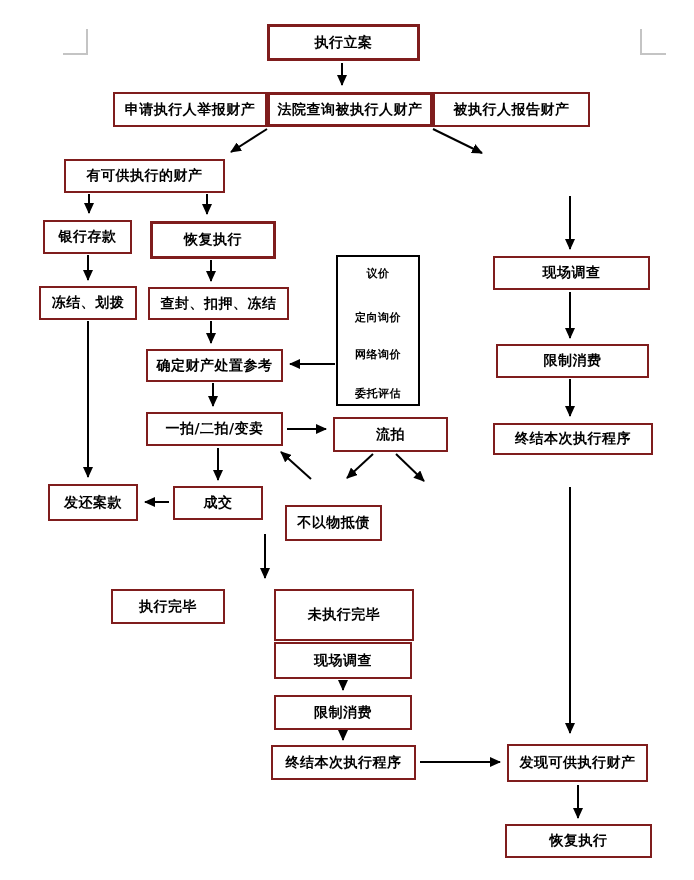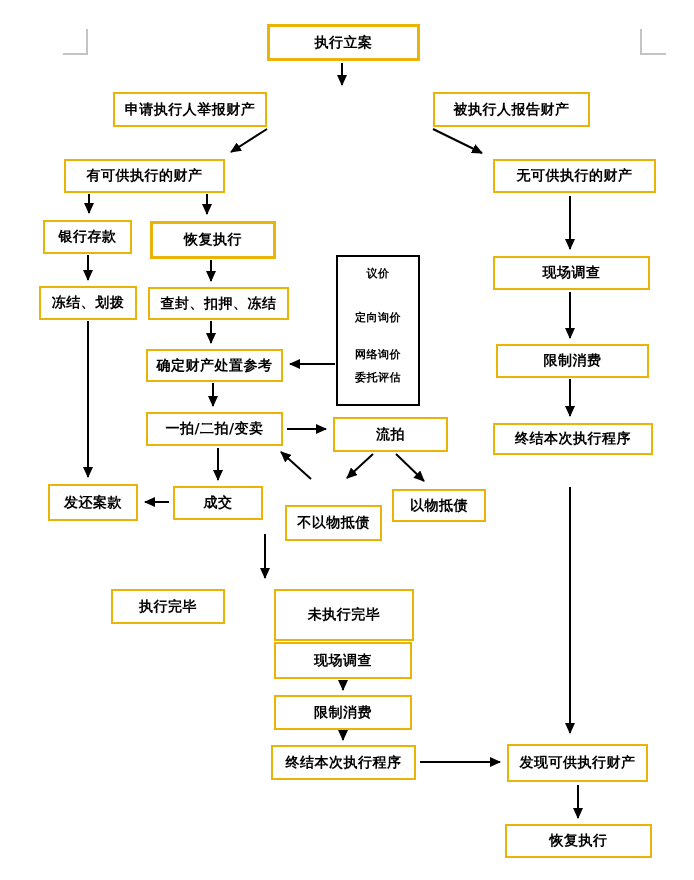--- a/index.html
+++ b/index.html
@@ -14,21 +14,21 @@
   .corner { position: absolute; }
   .corner.tl { left: 63px; top: 29px; width: 23px; height: 24px;
                border-right: 2px solid #c4c4c4; border-bottom: 2px solid #c4c4c4; }
   .corner.tr { left: 640px; top: 29px; width: 24px; height: 24px;
                border-left: 2px solid #c4c4c4; border-bottom: 2px solid #c4c4c4; }
   svg.wires { position: absolute; left: 0; top: 0; width: 694px; height: 880px; }
   svg.wires line { stroke: #000000; stroke-width: 2; }
   .node {
     position: absolute;
     box-sizing: border-box;
-    border: 2px solid #eab308;
+    border: 2px solid #7f1d1d;
     background: #ffffff;
     color: #000000;
     font-weight: bold;
     font-size: 14px;
     letter-spacing: 0.5px;
     display: flex;
     align-items: center;
     justify-content: center;
     white-space: nowrap;
     text-align: center;
@@ -94,50 +94,49 @@
     <line x1="570" y1="196" x2="570" y2="249" marker-end="url(#ah)"></line>
     <line x1="570" y1="292" x2="570" y2="338" marker-end="url(#ah)"></line>
     <line x1="570" y1="379" x2="570" y2="416" marker-end="url(#ah)"></line>
     <line x1="570" y1="487" x2="570" y2="733" marker-end="url(#ah)"></line>
     <line x1="578" y1="785" x2="578" y2="818" marker-end="url(#ah)"></line>
   </svg>
 
   <div class="node thick" style="left:267px;top:24px;width:153px;height:37px">执行立案</div>
 
   <div class="node" style="left:113px;top:92px;width:154px;height:35px">申请执行人举报财产</div>
+  <div class="node thick" style="left:267px;top:92px;width:166px;height:35px">法院查询被执行人财产</div>
   <div class="node" style="left:433px;top:92px;width:157px;height:35px">被执行人报告财产</div>
 
   <div class="node" style="left:64px;top:159px;width:161px;height:34px">有可供执行的财产</div>
-  <div class="node" style="left:493px;top:159px;width:163px;height:34px">无可供执行的财产</div>
 
   <div class="node" style="left:43px;top:220px;width:89px;height:34px">银行存款</div>
   <div class="node thick" style="left:150px;top:221px;width:126px;height:38px">恢复执行</div>
 
   <div class="node" style="left:39px;top:286px;width:98px;height:34px">冻结、划拨</div>
   <div class="node" style="left:148px;top:287px;width:141px;height:33px">查封、扣押、冻结</div>
 
   <div class="node" style="left:146px;top:349px;width:137px;height:33px">确定财产处置参考</div>
   <div class="node" style="left:146px;top:412px;width:137px;height:34px">一拍/二拍/变卖</div>
 
   <div class="groupbox" style="left:336px;top:255px;width:84px;height:151px"></div>
   <div class="plabel" style="left:336px;top:264px;width:84px;height:18px">议价</div>
   <div class="plabel" style="left:336px;top:308px;width:84px;height:18px">定向询价</div>
   <div class="plabel" style="left:336px;top:345px;width:84px;height:18px">网络询价</div>
-  <div class="plabel" style="left:336px;top:368px;width:84px;height:18px">委托评估</div>
+  <div class="plabel" style="left:336px;top:384px;width:84px;height:18px">委托评估</div>
 
   <div class="node" style="left:333px;top:417px;width:115px;height:35px">流拍</div>
 
   <div class="node" style="left:493px;top:256px;width:157px;height:34px">现场调查</div>
   <div class="node" style="left:496px;top:344px;width:153px;height:34px">限制消费</div>
   <div class="node" style="left:493px;top:423px;width:160px;height:32px">终结本次执行程序</div>
 
   <div class="node" style="left:48px;top:484px;width:90px;height:37px">发还案款</div>
   <div class="node" style="left:173px;top:486px;width:90px;height:34px">成交</div>
   <div class="node" style="left:285px;top:505px;width:97px;height:36px">不以物抵债</div>
-  <div class="node" style="left:392px;top:489px;width:94px;height:33px">以物抵债</div>
 
   <div class="node" style="left:111px;top:589px;width:114px;height:35px">执行完毕</div>
   <div class="node" style="left:274px;top:589px;width:140px;height:52px">未执行完毕</div>
   <div class="node" style="left:274px;top:642px;width:138px;height:37px">现场调查</div>
   <div class="node" style="left:274px;top:695px;width:138px;height:35px">限制消费</div>
   <div class="node" style="left:271px;top:745px;width:145px;height:35px">终结本次执行程序</div>
 
   <div class="node" style="left:507px;top:744px;width:141px;height:38px">发现可供执行财产</div>
   <div class="node" style="left:505px;top:824px;width:147px;height:34px">恢复执行</div>
 

